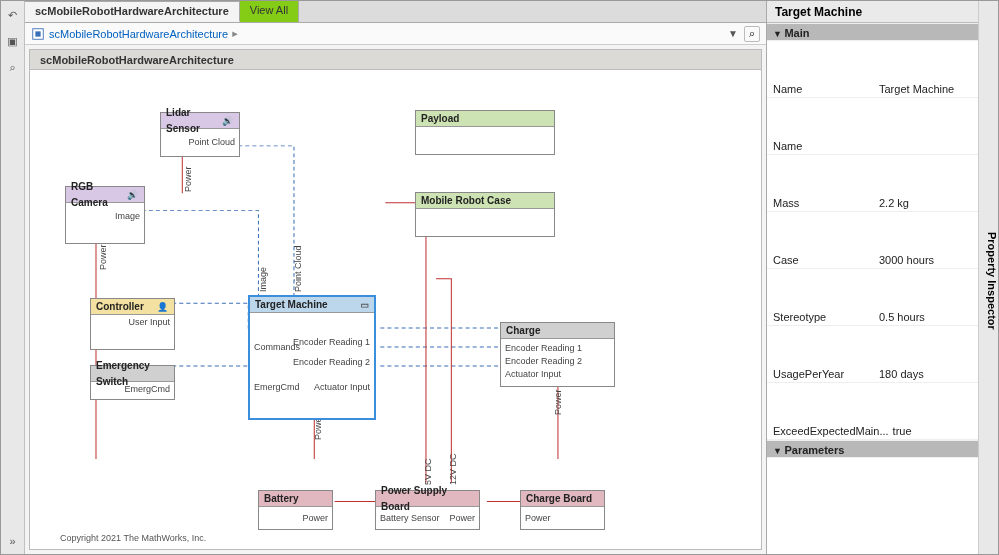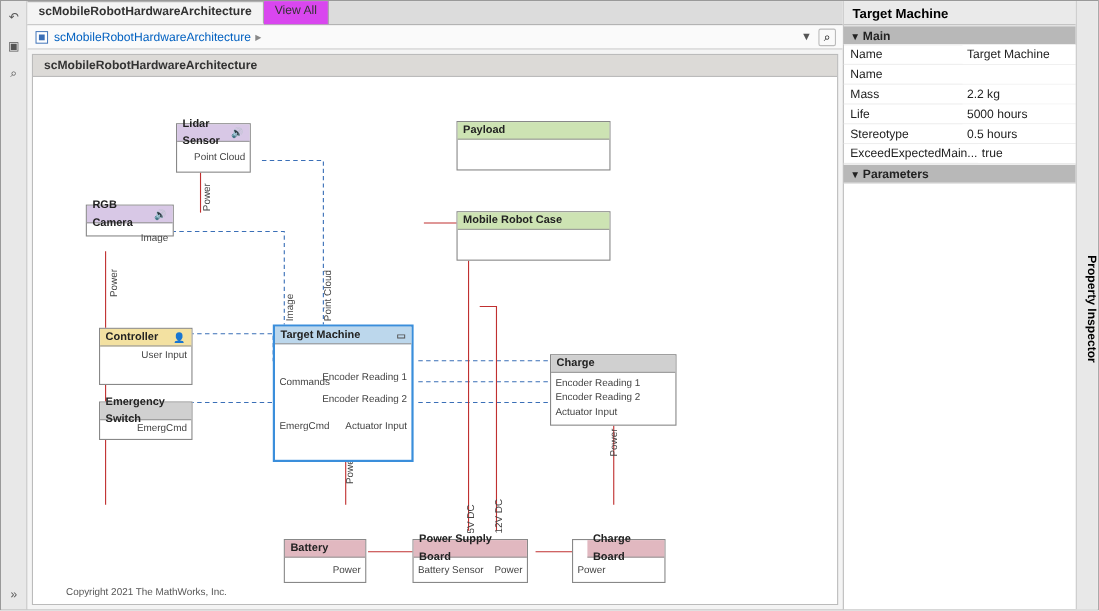--- a/index.html
+++ b/index.html
@@ -3,21 +3,21 @@
 <meta charset="utf-8">
 <style>
   * { box-sizing: border-box; margin: 0; padding: 0; }
   body { font-family: Arial, Helvetica, sans-serif; font-size: 11px; background: #f0f0f0; width: 999px; height: 555px; overflow: hidden; position: relative; }
   .app { display: flex; width: 999px; height: 555px; border: 1px solid #999; }
   .left-rail { width: 24px; background: #e8e8e8; border-right: 1px solid #c0c0c0; display: flex; flex-direction: column; align-items: center; padding-top: 6px; gap: 10px; }
   .left-rail .icon { width: 16px; height: 16px; color: #555; display:flex; align-items:center; justify-content:center; cursor:pointer; }
   .left-rail .expand-icon { position: absolute; bottom: 6px; }
   .main { flex: 1; display: flex; flex-direction: column; position: relative; background: #f4f4f4; }
   .tabs { height: 22px; display: flex; background: #dcdcdc; border-bottom: 1px solid #aaa; }
-  .tab { padding: 3px 10px; font-size: 11px; border-right: 1px solid #aaa; background: #d946ef; color: #333; cursor:pointer; }
+  .tab { padding: 3px 10px; font-size: 11px; border-right: 1px solid #aaa; background: #84cc16; color: #333; cursor:pointer; }
   .tab.active { background: #f4f4f4; font-weight: bold; border-top: 1px solid #aaa; border-bottom: 1px solid #f4f4f4; position:relative; top:0; }
   .breadcrumb-row { height: 22px; display: flex; align-items: center; padding: 0 6px; background:#fafafa; border-bottom:1px solid #ccc; gap:4px; }
   .breadcrumb-row .bc-icon { width:14px; height:14px; }
   .breadcrumb-row .bc-text { color:#0060c0; cursor:pointer; }
   .breadcrumb-row .bc-sep { color:#888; }
   .breadcrumb-row .spacer { flex:1; }
   .breadcrumb-row .dd { color:#555; font-size:10px; padding:2px; cursor:pointer; }
   .breadcrumb-row .search-icn { width:16px; height:16px; border:1px solid #bbb; border-radius:2px; display:flex; align-items:center; justify-content:center; cursor:pointer; }
   .canvas-wrap { flex:1; position:relative; background:#fff; margin:4px; border:1px solid #bbb; overflow:hidden; }
   .canvas-title { position:absolute; left:0; top:0; right:0; height:20px; line-height:20px; padding-left:10px; background:#dcdad7; border-bottom:1px solid #bbb; font-weight:bold; color:#333; font-size:11px; }
@@ -37,21 +37,21 @@
   svg.wires { position:absolute; left:0; top:0; width:100%; height:100%; pointer-events:none; }
   .wire-data { stroke:#3a6fb7; stroke-width:1; stroke-dasharray:4 3; fill:none; }
   .wire-power { stroke:#c03030; stroke-width:1; fill:none; }
   .copyright { position:absolute; left:30px; bottom:6px; font-size:9px; color:#555; }
   
   .inspector { width: 232px; background:#fff; border-left:1px solid #aaa; display:flex; flex-direction: row; }
   .inspector .panel { flex:1; display:flex; flex-direction:column; }
   .inspector .title { height:22px; line-height:22px; padding-left:8px; font-weight:bold; font-size:12px; background:#eaeaea; border-bottom:1px solid #bbb; }
   .section-hdr { background:#b8b8b8; color:#222; font-weight:bold; font-size:11px; height:18px; line-height:18px; padding-left:6px; border-top:1px solid #eee; border-bottom:1px solid #eee; }
   .section-hdr::before { content:"▼ "; font-size:9px; }
-  .kv-row { display:flex; height:18px; line-height:18px; border-bottom:1px solid #eee; font-size:11px; }
+  .kv-row { display:flex; height:18px; line-height:18px; border-bottom:1px solid #eee; font-size:11px;margin-top:39px; }
   .kv-row .k { flex:0 0 108px; padding-left:6px; color:#222; }
   .kv-row .v { flex:1; padding-left:4px; color:#222; background:#fff; }
   .inspector-tab { width:20px; background:#e8e8e8; border-left:1px solid #ccc; writing-mode: vertical-rl; text-orientation: mixed; text-align:center; font-size:11px; font-weight:bold; padding-top:6px; cursor:pointer; }
   .badge-icon { font-size:9px; color:#555; }
   .rotated-label { position:absolute; font-size:9px; color:#444; transform-origin: left top; }
 </style>
 </head>
 <body>
 
 <div class="app">
@@ -105,29 +105,29 @@
 
         <div class="rotated-label" style="left:228px; top:222px; transform: rotate(-90deg);">Image</div>
         <div class="rotated-label" style="left:263px; top:222px; transform: rotate(-90deg);">Point Cloud</div>
         <div class="rotated-label" style="left:68px;  top:200px; transform: rotate(-90deg);">Power</div>
         <div class="rotated-label" style="left:153px; top:122px; transform: rotate(-90deg);">Power</div>
         <div class="rotated-label" style="left:283px; top:370px; transform: rotate(-90deg);">Power</div>
         <div class="rotated-label" style="left:523px; top:345px; transform: rotate(-90deg);">Power</div>
         <div class="rotated-label" style="left:393px; top:415px; transform: rotate(-90deg);">5V DC</div>
         <div class="rotated-label" style="left:418px; top:415px; transform: rotate(-90deg);">12V DC</div>
 
-        <div class="block" style="left:130px; top:42px; width:68px; height:45px;">
+        <div class="block" style="left:130px; top:42px; width:80px; height:45px;">
           <div class="hdr hdr-purple">
               <span>Lidar Sensor</span>
               <span class="badge-icon">🔊</span>
             </div>
           <span class="port-label right" style="top:24px;">Point Cloud</span>
         </div>
 
-        <div class="block" style="left:48px; top:116px; width:80px; height:29px;">
+        <div class="block" style="left:35px; top:116px; width:80px; height:58px;">
           <div class="hdr hdr-purple">
               <span>RGB Camera</span>
               <span class="badge-icon">🔊</span>
             </div>
           <span class="port-label right" style="top:24px;">Image</span>
         </div>
 
         <div class="block" style="left:60px; top:228px; width:85px; height:52px;">
           <div class="hdr hdr-yellow">
               <span>Controller</span>
@@ -184,21 +184,21 @@
         </div>
 
         <div class="block" style="left:345px; top:420px; width:105px; height:40px;">
           <div class="hdr hdr-pink">
               <span>Power Supply Board</span>
             </div>
           <span class="port-label left" style="top:22px;">Battery Sensor</span>
           <span class="port-label right" style="top:22px;">Power</span>
         </div>
 
-        <div class="block" style="left:490px; top:420px; width:85px; height:40px;padding-left:13px;">
+        <div class="block" style="left:490px; top:420px; width:85px; height:40px;">
           <div class="hdr hdr-pink">
               <span>Charge Board</span>
             </div>
           <span class="port-label left" style="top:22px;">Power</span>
         </div>
 
         <div class="copyright">Copyright 2021 The MathWorks, Inc.</div>
       </div>
     </div>
   </div>
@@ -215,26 +215,30 @@
 
       <div class="kv-row">
           <div class="k">Name</div>
           <div class="v"></div>
         </div>
       <div class="kv-row">
           <div class="k">Mass</div>
           <div class="v">2.2 kg</div>
         </div>
       <div class="kv-row">
-          <div class="k">Life</div>
-          <div class="v">5000 hours</div>
+          <div class="k">Case</div>
+          <div class="v">3000 hours</div>
         </div>
       <div class="kv-row">
           <div class="k">Stereotype</div>
           <div class="v">0.5 hours</div>
+        </div>
+      <div class="kv-row">
+          <div class="k">UsagePerYear</div>
+          <div class="v">180 days</div>
         </div>
       <div class="kv-row">
           <div class="k">ExceedExpectedMain...</div>
           <div class="v">true</div>
         </div>
 
       <div class="section-hdr">Parameters</div>
     </div>
     <div class="inspector-tab">Property Inspector</div>
   </div>

